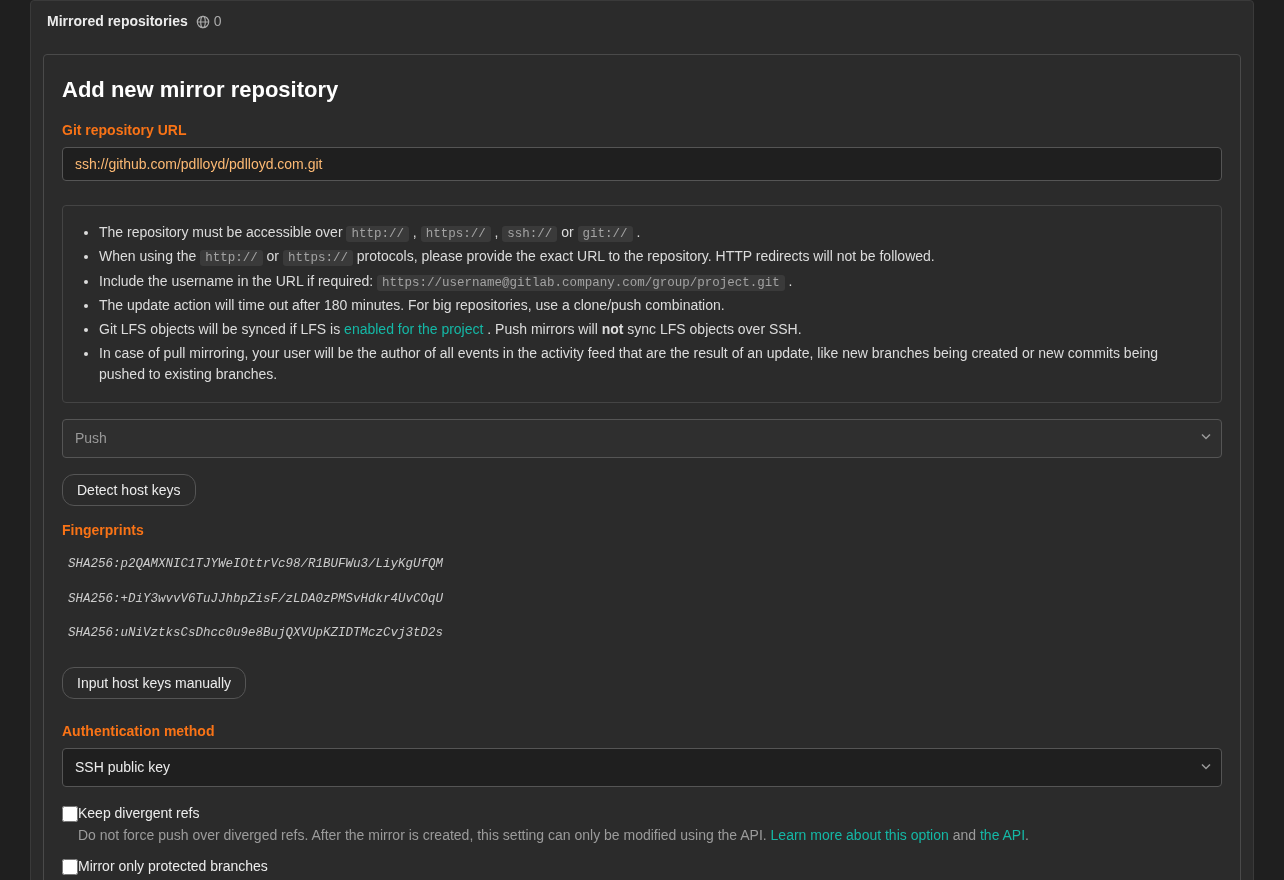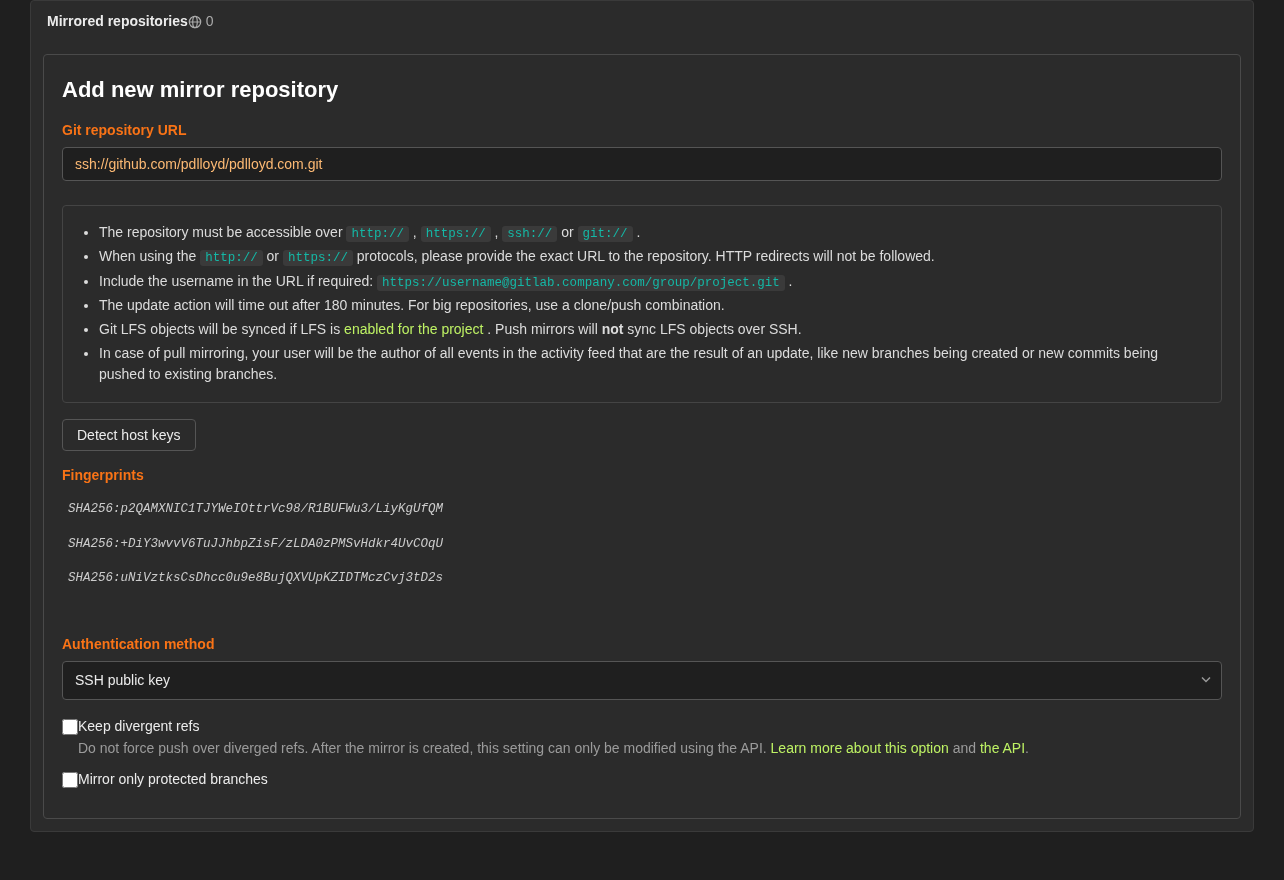--- a/index.html
+++ b/index.html
@@ -15,21 +15,21 @@
   .outer-panel {
     margin: 0 30px 0 30px;
     border: 1px solid #3a3a3a;
     border-radius: 4px;
     background: #2b2b2b;
     overflow: hidden;
   }
   .panel-header {
     display: flex;
     align-items: center;
-    gap: 0;
+    gap: 8px;
     padding: 10px 16px;
     font-weight: 600;
     color: #ececec;
     font-size: 14px;
   }
   .panel-header .globe-icon {
     display: inline-flex;
     align-items: center;
     color: #aaaaaa;
     gap: 4px;
@@ -83,23 +83,23 @@
     margin: 2px 0;
     color: #dcdcdc;
     line-height: 1.55;
   }
   .mono {
     background: #3a3a3a;
     padding: 1px 5px;
     border-radius: 3px;
     font-family: Menlo, Consolas, "Liberation Mono", monospace;
     font-size: 12.5px;
-    color: #14b8a6;
-  }
-  .link { color: #bef264; cursor: pointer; }
+    color: #a3a3a3;
+  }
+  .link { color: #14b8a6; cursor: pointer; }
   .select-wrap { position: relative; margin-bottom: 16px; }
   .select {
     width: 100%;
     background: #1f1f1f;
     border: 1px solid #555;
     border-radius: 4px;
     padding: 8px 12px;
     color: #ececec;
     font-size: 14px;
     appearance: none;
@@ -117,21 +117,21 @@
     transform: translateY(-50%);
     pointer-events: none;
     color: #999;
   }
   .btn {
     display: inline-block;
     background: #2b2b2b;
     border: 1px solid #555;
     color: #ececec;
     padding: 7px 14px;
-    border-radius: 4px;
+    border-radius: 12px;
     font-size: 14px;
     cursor: pointer;
   }
   .fp-block {
     margin: 6px 0 16px 0;
     font-style: italic;
   }
   .fp-line {
     font-family: Menlo, Consolas, "Liberation Mono", monospace;
     font-size: 12.5px;
@@ -199,31 +199,40 @@
         <li>The update action will time out after 180 minutes. For big repositories, use a clone/push combination.</li>
         <li>
           <span>Git LFS objects will be synced if LFS is </span>
           <span class="link">enabled for the project</span>
           <span>. Push mirrors will </span><strong>not</strong><span> sync LFS objects over SSH.</span>
         </li>
         <li>In case of pull mirroring, your user will be the author of all events in the activity feed that are the result of an update, like new branches being created or new commits being pushed to existing branches.</li>
       </ul>
     </div>
 
+    <div class="select-wrap">
+      <div class="select disabled">Push</div>
+      <span class="chevron">
+        <svg width="12" height="12" viewBox="0 0 12 12">
+            <path d="M2 4l4 4 4-4" fill="none" stroke="currentColor" stroke-width="1.5"></path>
+          </svg>
+      </span>
+    </div>
 
     <button class="btn">Detect host keys</button>
 
     <div style="height:14px"></div>
     <label class="field-label">Fingerprints</label>
     <div class="fp-block">
       <div class="fp-line">SHA256:p2QAMXNIC1TJYWeIOttrVc98/R1BUFWu3/LiyKgUfQM</div>
       <div class="fp-line">SHA256:+DiY3wvvV6TuJJhbpZisF/zLDA0zPMSvHdkr4UvCOqU</div>
       <div class="fp-line">SHA256:uNiVztksCsDhcc0u9e8BujQXVUpKZIDTMczCvj3tD2s</div>
     </div>
 
+    <button class="btn">Input host keys manually</button>
 
     <div style="height:22px"></div>
     <label class="field-label">Authentication method</label>
     <div class="select-wrap">
       <div class="select">SSH public key</div>
       <span class="chevron">
         <svg width="12" height="12" viewBox="0 0 12 12">
             <path d="M2 4l4 4 4-4" fill="none" stroke="currentColor" stroke-width="1.5"></path>
           </svg>
       </span>

